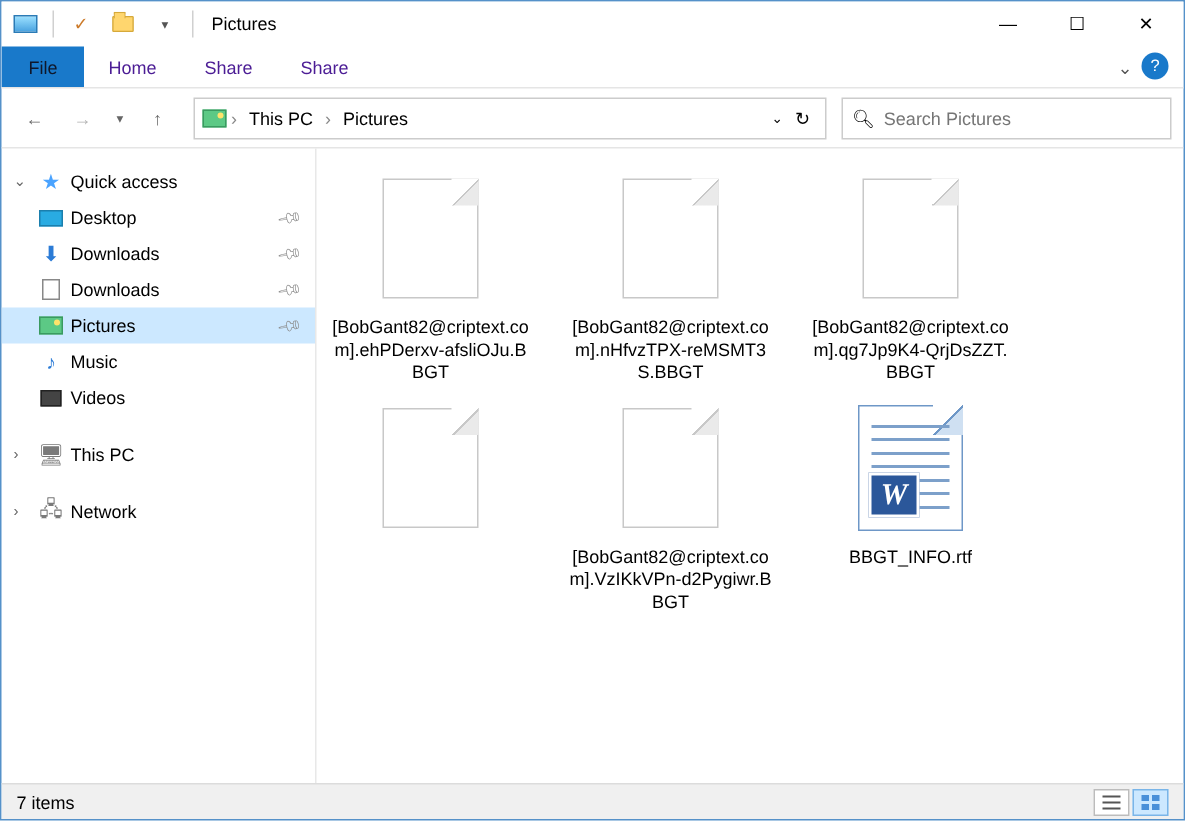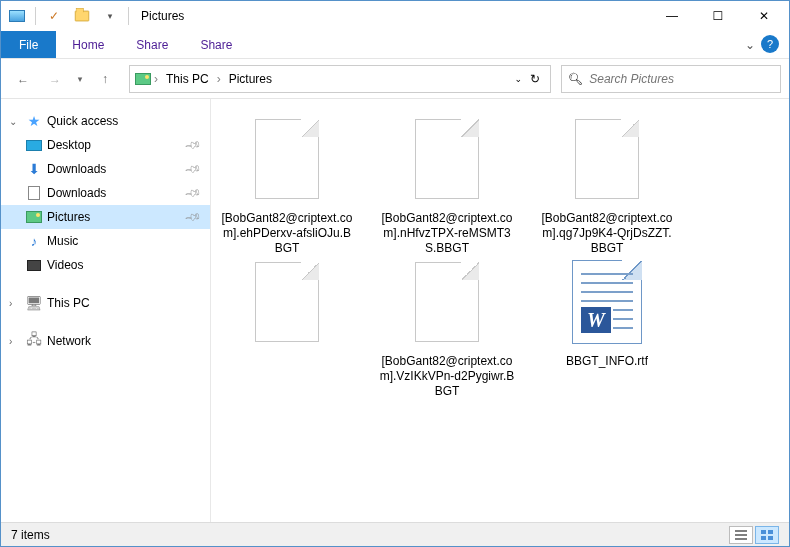--- a/index.html
+++ b/index.html
@@ -5,42 +5,42 @@
 *{box-sizing:border-box;margin:0;padding:0;font-family:"Segoe UI",Tahoma,sans-serif;font-size:12px;color:#000}
 body{width:790px;height:547px;background:#fff;border:1px solid #5591c9;position:relative;overflow:hidden}
 .titlebar{height:30px;display:flex;align-items:center;background:#fff;padding:0 2px}
 .titlebar .tb-icon{width:24px;height:24px;margin:0 2px;display:flex;align-items:center;justify-content:center}
 .titlebar .tb-sep{width:1px;height:18px;background:#d0d0d0;margin:0 4px}
 .titlebar .qat{display:flex;align-items:center}
 .titlebar .title{margin-left:8px}
 .wincontrols{margin-left:auto;display:flex}
 .wincontrols div{width:46px;height:30px;display:flex;align-items:center;justify-content:center}
 .ribbon-tabs{height:28px;display:flex;align-items:stretch;background:#fff;border-bottom:1px solid #e5e5e5;position:relative}
-.file-tab{background:#1979ca;color:#ffffff;padding:0 18px;display:flex;align-items:center}
+.file-tab{background:#1979ca;color:#0f172a;padding:0 18px;display:flex;align-items:center}
 .rtab{padding:0 16px;display:flex;align-items:center;color:#4c1d95}
 .ribbon-caret{position:absolute;right:34px;top:7px;color:#555}
 .ribbon-help{position:absolute;right:10px;top:4px;width:18px;height:18px;border-radius:50%;background:#1979ca;color:#fff;display:flex;align-items:center;justify-content:center;font-size:11px}
 .navbar{height:40px;display:flex;align-items:center;padding:0 8px;gap:4px;border-bottom:1px solid #e5e5e5}
 .nav-btn{width:28px;height:28px;display:flex;align-items:center;justify-content:center;color:#666}
 .addressbar{flex:1;height:28px;border:1px solid #ccc;display:flex;align-items:center;padding:0 4px;margin:0 6px}
 .addressbar .crumb{padding:0 6px;line-height:26px}
 .addressbar .sep{color:#888;padding:0 2px}
 .addr-end{margin-left:auto;display:flex;align-items:center;gap:8px;color:#666;padding-right:6px}
 .searchbox{width:220px;height:28px;border:1px solid #ccc;display:flex;align-items:center;padding:0 6px;color:#777;gap:6px}
-.searchbox input{border:none;outline:none;flex:1;color:#777;font-style:italic}
+.searchbox input{border:none;outline:none;flex:1;color:#777;}
 .body{display:flex;height:calc(100% - 30px - 28px - 40px - 24px)}
 .sidebar{width:210px;border-right:1px solid #e8e8e8;padding:10px 0;overflow:hidden}
 .tree-item{display:flex;align-items:center;height:24px;padding-left:8px;gap:4px}
 .tree-item.indent{padding-left:24px}
 .tree-item.selected{background:#cce8ff}
 .tree-caret{width:12px;color:#666;font-size:10px}
 .tree-icon{width:18px;height:16px;display:flex;align-items:center;justify-content:center}
 .pin{margin-left:auto;margin-right:10px;color:#8a8a8a;font-size:11px;transform:rotate(35deg)}
 .tree-spacer{height:14px}
-.content{flex:1;padding:16px 8px;display:flex;flex-wrap:wrap;align-content:flex-start;gap:2px 24px}
+.content{flex:1;padding:16px 8px;display:flex;flex-wrap:wrap;align-content:flex-start;gap:12px 24px}
 .file-item{width:136px;display:flex;flex-direction:column;align-items:center;text-align:center}
 .file-thumb{width:74px;height:90px;margin-bottom:6px;position:relative}
 .blank-file{width:64px;height:80px;background:#fff;border:1px solid #c8c8c8;position:relative;margin:4px auto 0}
 .blank-file:before{content:"";position:absolute;top:-1px;right:-1px;width:18px;height:18px;background:linear-gradient(135deg,#fff 0 50%,#c8c8c8 50% 55%,#eaeaea 55% 100%)}
 .rtf-file{width:70px;height:84px;background:#fff;border:1px solid #6e97c7;position:relative;margin:2px auto 0}
 .rtf-file:before{content:"";position:absolute;top:-1px;right:-1px;width:20px;height:20px;background:linear-gradient(135deg,#fff 0 50%,#6e97c7 50% 55%,#cfe0f2 55% 100%)}
 .rtf-lines{position:absolute;top:12px;left:8px;right:8px;bottom:10px;background:repeating-linear-gradient(#7ca0ca 0 2px,transparent 2px 9px)}
 .rtf-w{position:absolute;left:6px;bottom:8px;width:34px;height:30px;background:#2b579a;color:#fff;font-family:Georgia,serif;font-weight:bold;font-size:20px;display:flex;align-items:center;justify-content:center;border:2px solid #fff;font-style:italic}
 .file-label{font-size:12px;line-height:15px;word-break:break-all;max-height:60px;overflow:hidden}
 .statusbar{position:absolute;bottom:0;left:0;right:0;height:24px;background:#f0f0f0;border-top:1px solid #dcdcdc;display:flex;align-items:center;padding:0 10px}

